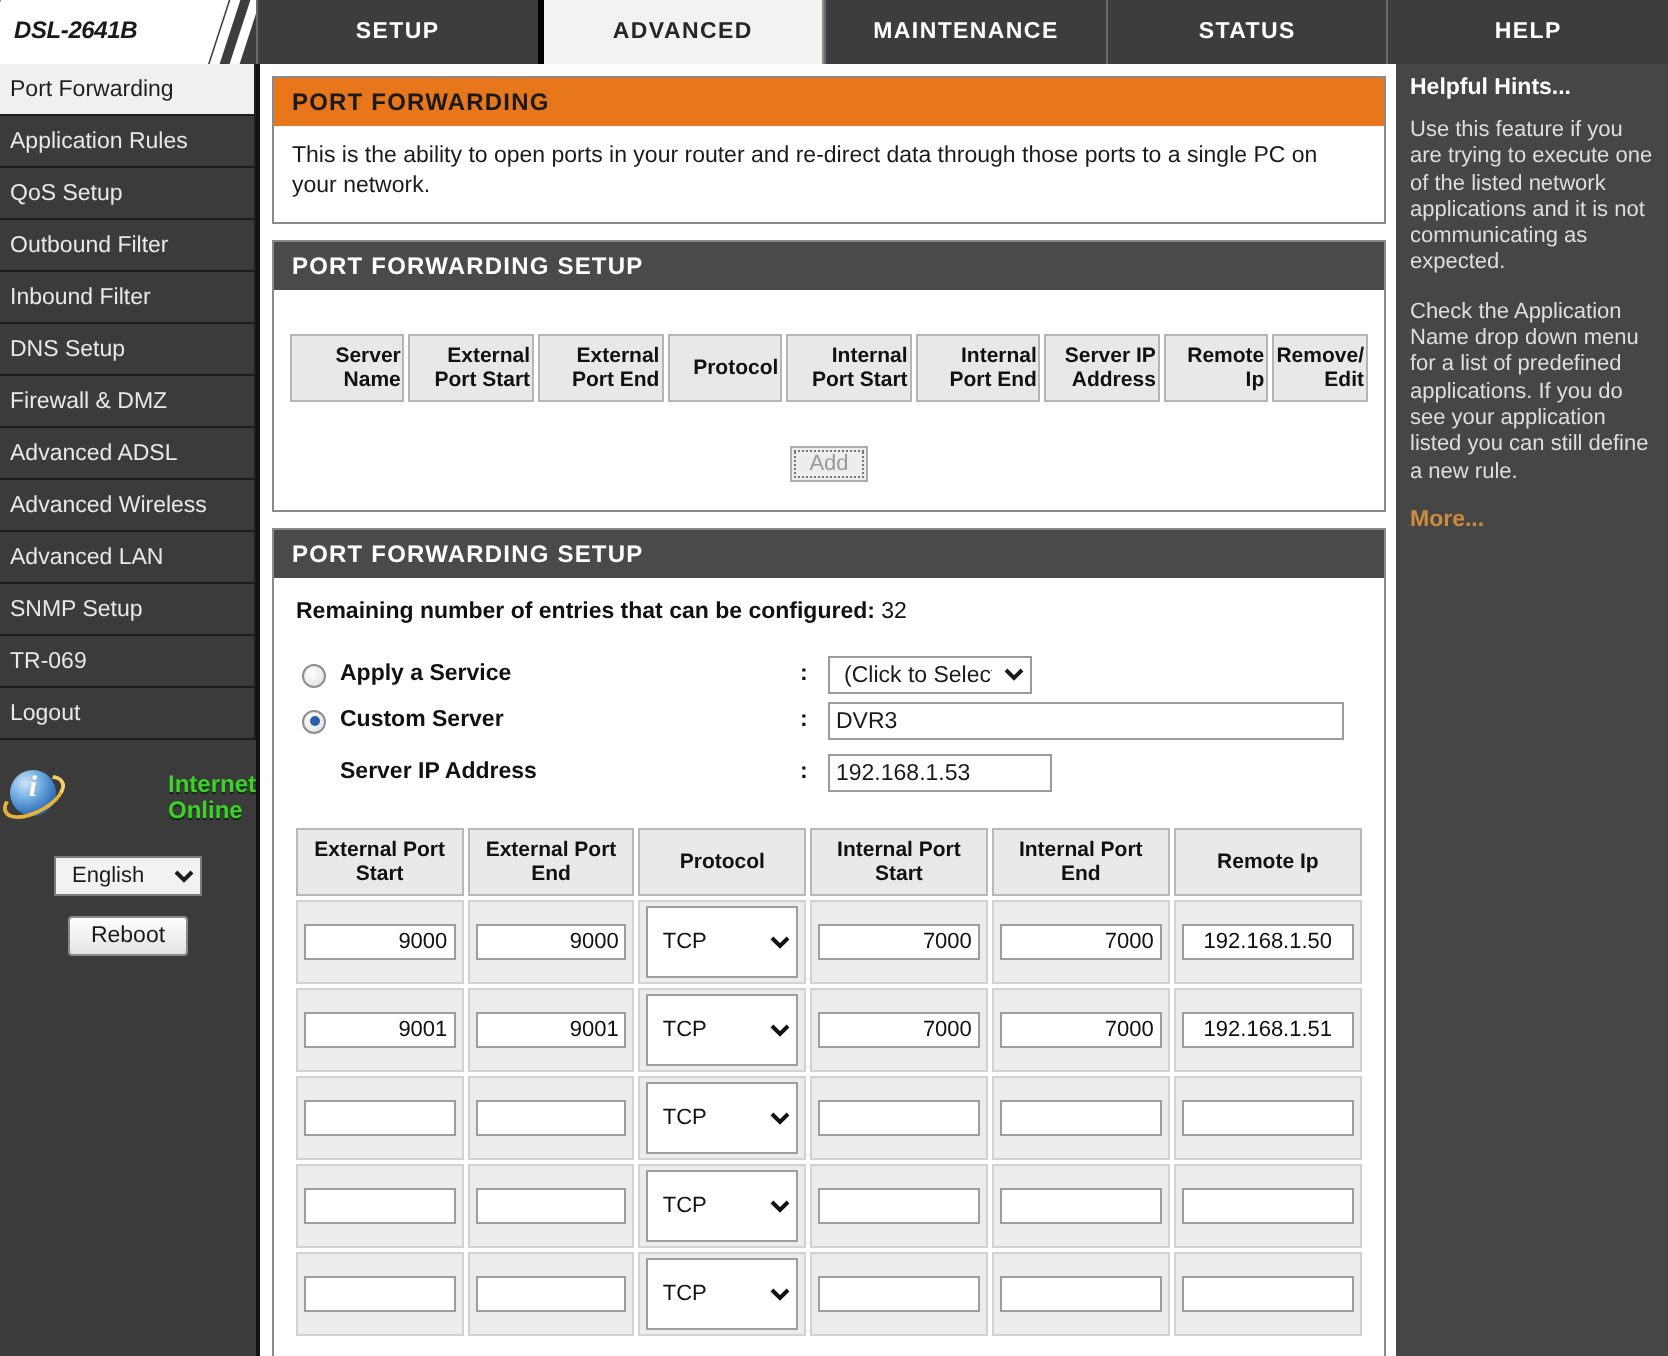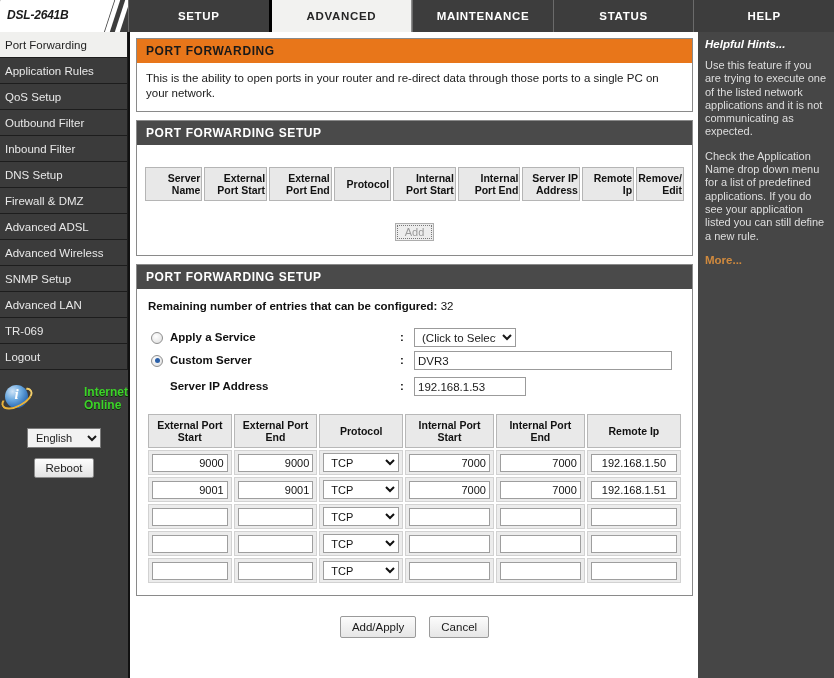--- a/index.html
+++ b/index.html
@@ -340,21 +340,21 @@
     font-family: "Liberation Sans", sans-serif;
     text-align: right;
     border: 1px solid #9e9e9e;
     background: #ffffff;
     padding: 0 3px;
     color: #111;
   }
   .tbl2 input.cell.ip { text-align: center; }
   .tbl2 select.cell {
     width: 100%;
-    height: 19px;
+    height: 36px;
     font-size: 11px;
     font-family: "Liberation Sans", sans-serif;
     border: 1px solid #9e9e9e;
     background: #ffffff;
     color: #111;
     padding-left: 3px;
   }
 
   .bottom-btns {
     display: flex;
@@ -381,21 +381,20 @@
     height: 646px;
     background: #464646;
     padding: 6px 7px 0 7px;
     color: #e6e6e6;
   }
   .hints-title {
     font-size: 11.5px;
     font-weight: bold;
     color: #ffffff;
     margin-bottom: 9px;
-    font-style: italic;
   }
   .hints-p {
     font-size: 11px;
     line-height: 13.3px;
     color: #dedede;
     margin-bottom: 11px;
   }
   .hints-more {
     font-size: 11.5px;
     font-weight: bold;
@@ -429,22 +428,22 @@
     <div id="sideitems">
         <div class="side-item active">Port Forwarding</div>
         <div class="side-item">Application Rules</div>
         <div class="side-item">QoS Setup</div>
         <div class="side-item">Outbound Filter</div>
         <div class="side-item">Inbound Filter</div>
         <div class="side-item">DNS Setup</div>
         <div class="side-item">Firewall &amp; DMZ</div>
         <div class="side-item">Advanced ADSL</div>
         <div class="side-item">Advanced Wireless</div>
+        <div class="side-item">Advanced LAN</div>
         <div class="side-item">SNMP Setup</div>
-        <div class="side-item">Advanced LAN</div>
         <div class="side-item">TR-069</div>
         <div class="side-item">Logout</div>
       </div>
 
     <div class="status-box">
       <div class="globe">
         <div class="globe-ball"></div>
         <div class="globe-ring"></div>
       </div>
       <div class="status-text">

